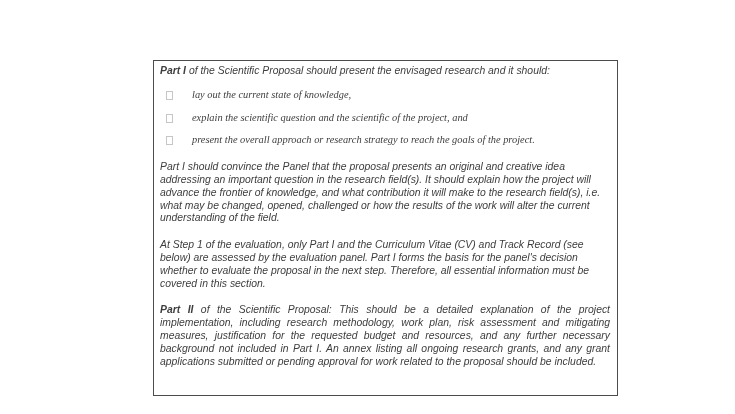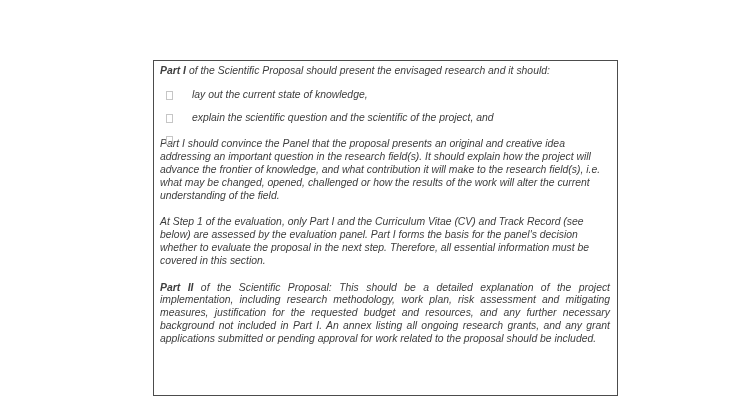--- a/index.html
+++ b/index.html
@@ -41,20 +41,21 @@
     margin: 0 0 14px 0;
     text-align: left;
   }
   .para.heading {
     margin-bottom: 11px;
   }
   .para.bullet {
     position: relative;
     padding-left: 32px;
     margin-bottom: 10px;
+    font-family: Liberation Serif, serif;
   }
   .para.bullet.last {
     margin-bottom: 14px;
   }
   .bullet-glyph {
     position: absolute;
     left: 6px;
     top: 2px;
     width: 5px;
     height: 7px;
@@ -74,21 +75,21 @@
 
 <div class="page">
   <div class="textbox">
 
     <p class="para heading"><b>Part I</b><span> of the Scientific Proposal should present the envisaged research and it should:</span></p>
 
     <p class="para bullet"><span class="bullet-glyph"></span><span>lay out the current state of knowledge,</span></p>
 
     <p class="para bullet"><span class="bullet-glyph"></span><span>explain the scientific question and the scientific of the project, and</span></p>
 
-    <p class="para bullet last"><span class="bullet-glyph"></span></p>
+    <p class="para bullet last"><span class="bullet-glyph"></span><span>present the overall approach or research strategy to reach the goals of the project.</span></p>
 
     <p class="para">Part I should convince the Panel that the proposal presents an original and creative idea addressing an important question in the research field(s). It should explain how the project will advance the frontier of knowledge, and what contribution it will make to the research field(s), i.e. what may be changed, opened, challenged or how the results of the work will alter the current understanding of the field.</p>
 
     <p class="para">At Step 1 of the evaluation, only Part I and the Curriculum Vitae (CV) and Track Record (see below) are assessed by the evaluation panel. Part I forms the basis for the panel's decision whether to evaluate the proposal in the next step. Therefore, all essential information must be covered in this section.</p>
 
     <p class="para justify"><b>Part II</b><span> of the Scientific Proposal: This should be a detailed explanation of the project implementation, including research methodology, work plan, risk assessment and mitigating measures, justification for the requested budget and resources, and any further necessary background not included in Part I.  An annex listing all ongoing research grants, and any grant applications submitted or pending approval for work related to the proposal should be included.</span></p>
 
   </div>
 </div>
 

